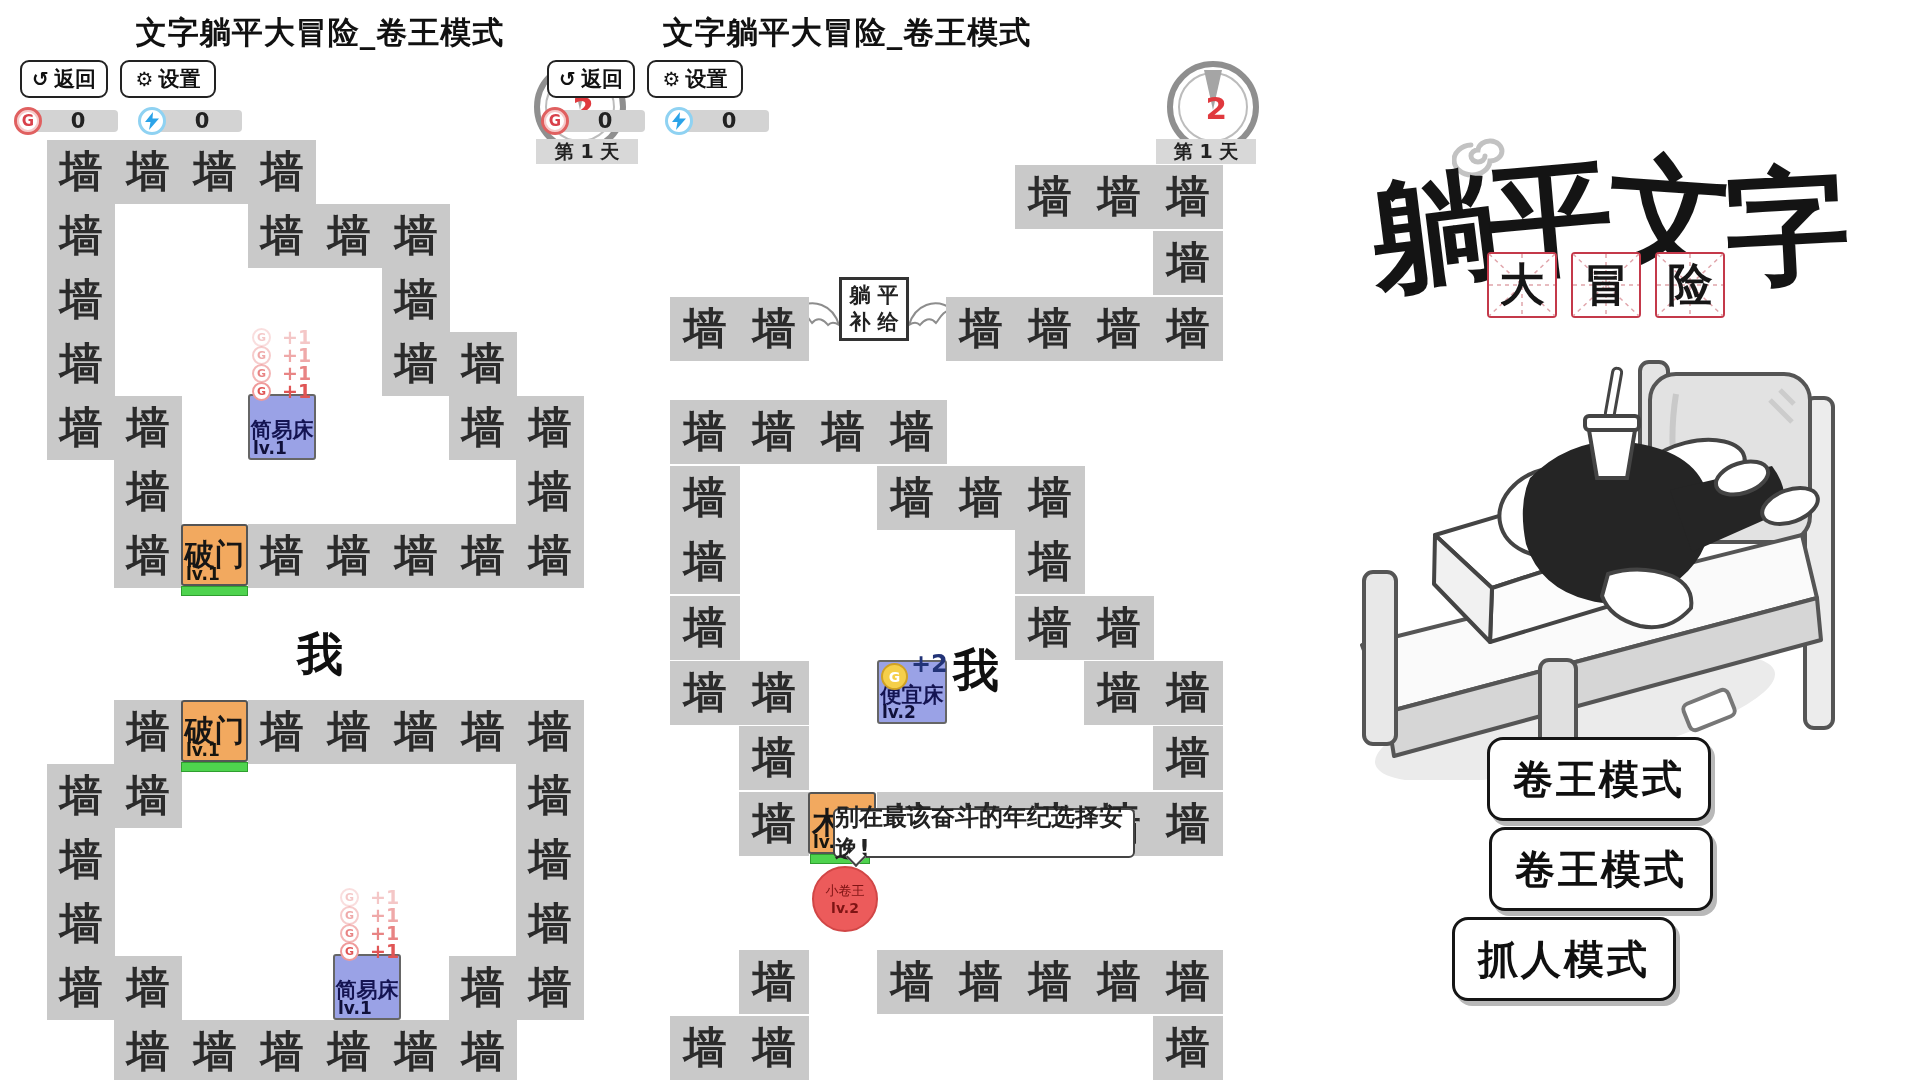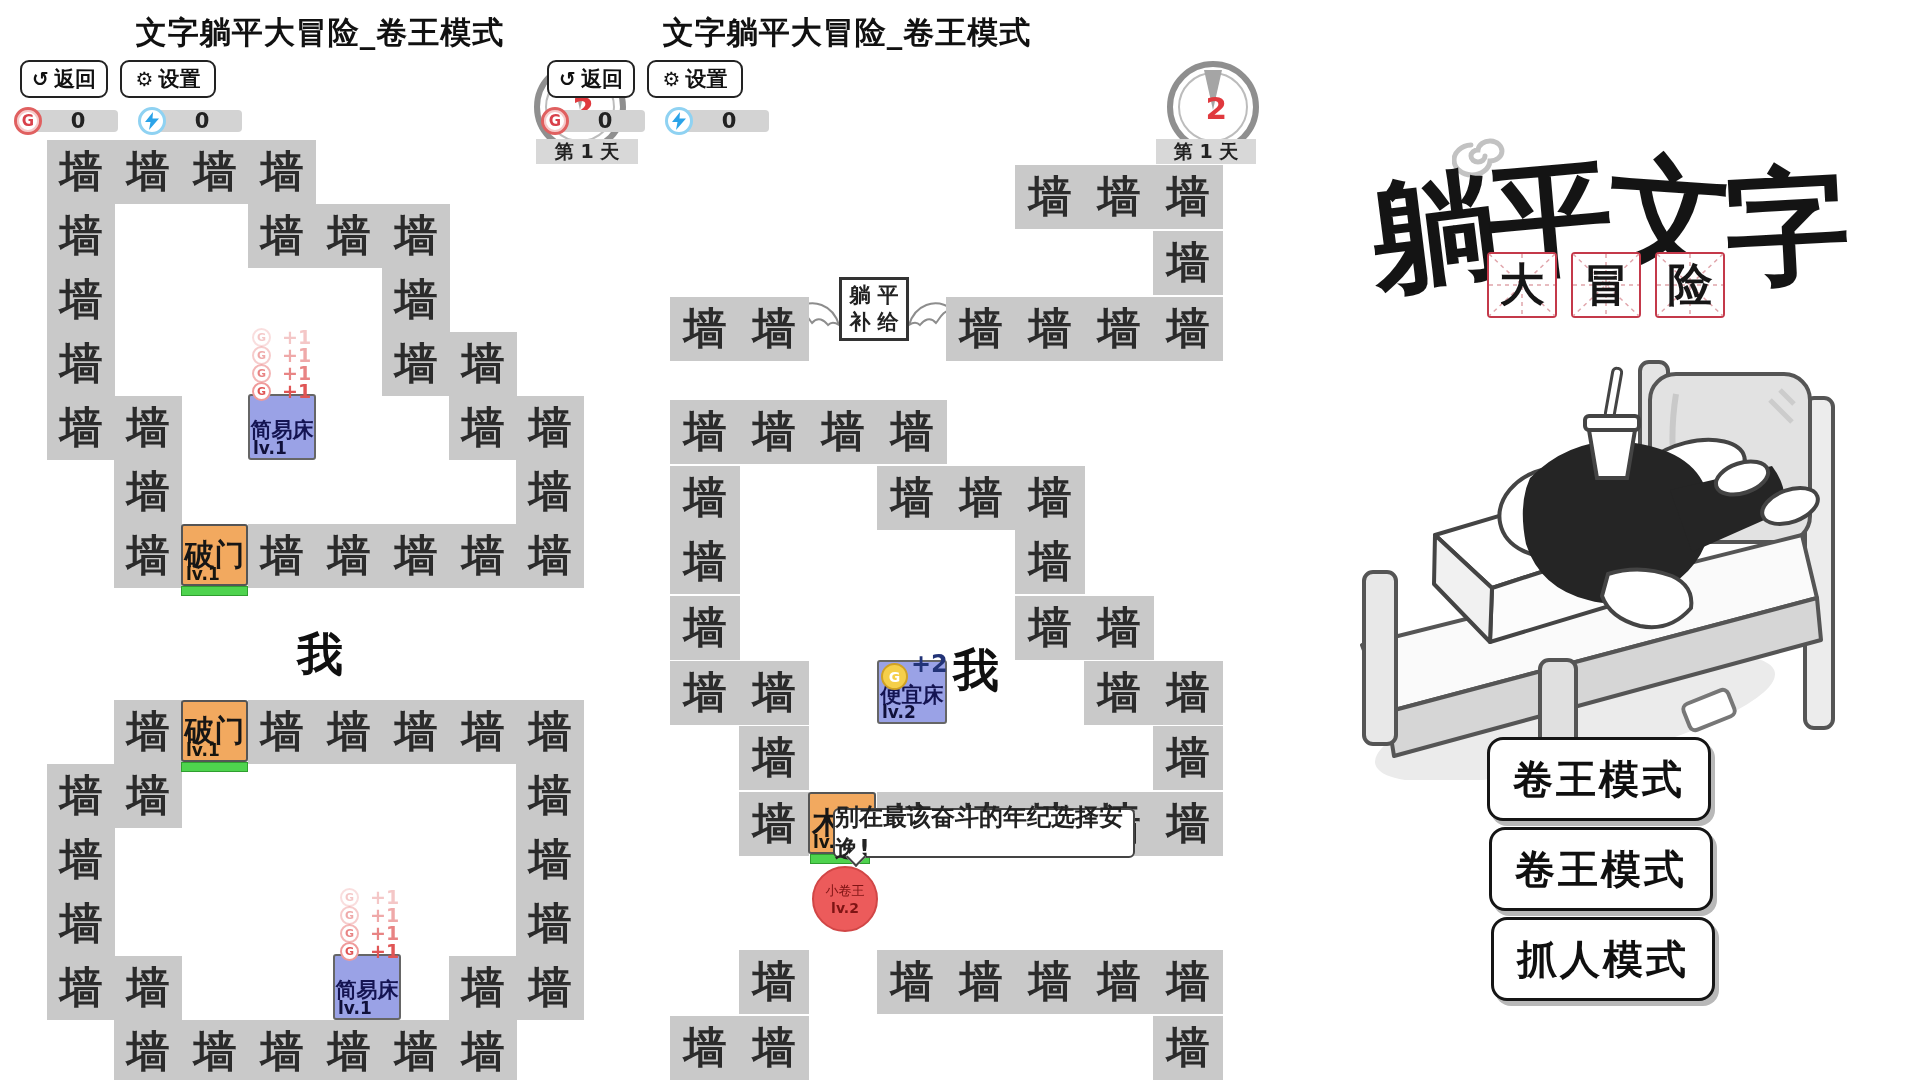--- a/index.html
+++ b/index.html
@@ -293,21 +293,21 @@
       <polygon points="249,70 295,70 287,118 257,118" fill="#fff" stroke="#444" stroke-width="4"></polygon>
       <rect x="345" y="336" width="48" height="28" rx="6" fill="#fff" stroke="#777" stroke-width="4" transform="rotate(-22 369 350)"></rect>
     </svg>
 
     <button class="mode-btn" style="left:1487px;top:737px">
       <span>卷王模式</span>
     </button>
     <button class="mode-btn" style="left:1489px;top:827px">
       <span>卷王模式</span>
     </button>
-    <button class="mode-btn" style="left:1491px;top:917px">
+    <button class="mode-btn" style="left:1452px;top:917px">
       <span>抓人模式</span>
     </button>
   </section>
 <div class="wall-tile" style="left: 47px; top: 140px; width: 68px; height: 64px;">墙</div>
     <div class="wall-tile" style="left: 114px; top: 140px; width: 68px; height: 64px;">墙</div>
     <div class="wall-tile" style="left: 181px; top: 140px; width: 68px; height: 64px;">墙</div>
     <div class="wall-tile" style="left: 248px; top: 140px; width: 68px; height: 64px;">墙</div>
     <div class="wall-tile" style="left: 47px; top: 204px; width: 68px; height: 64px;">墙</div>
     <div class="wall-tile" style="left: 248px; top: 204px; width: 68px; height: 64px;">墙</div>
     <div class="wall-tile" style="left: 315px; top: 204px; width: 68px; height: 64px;">墙</div>

